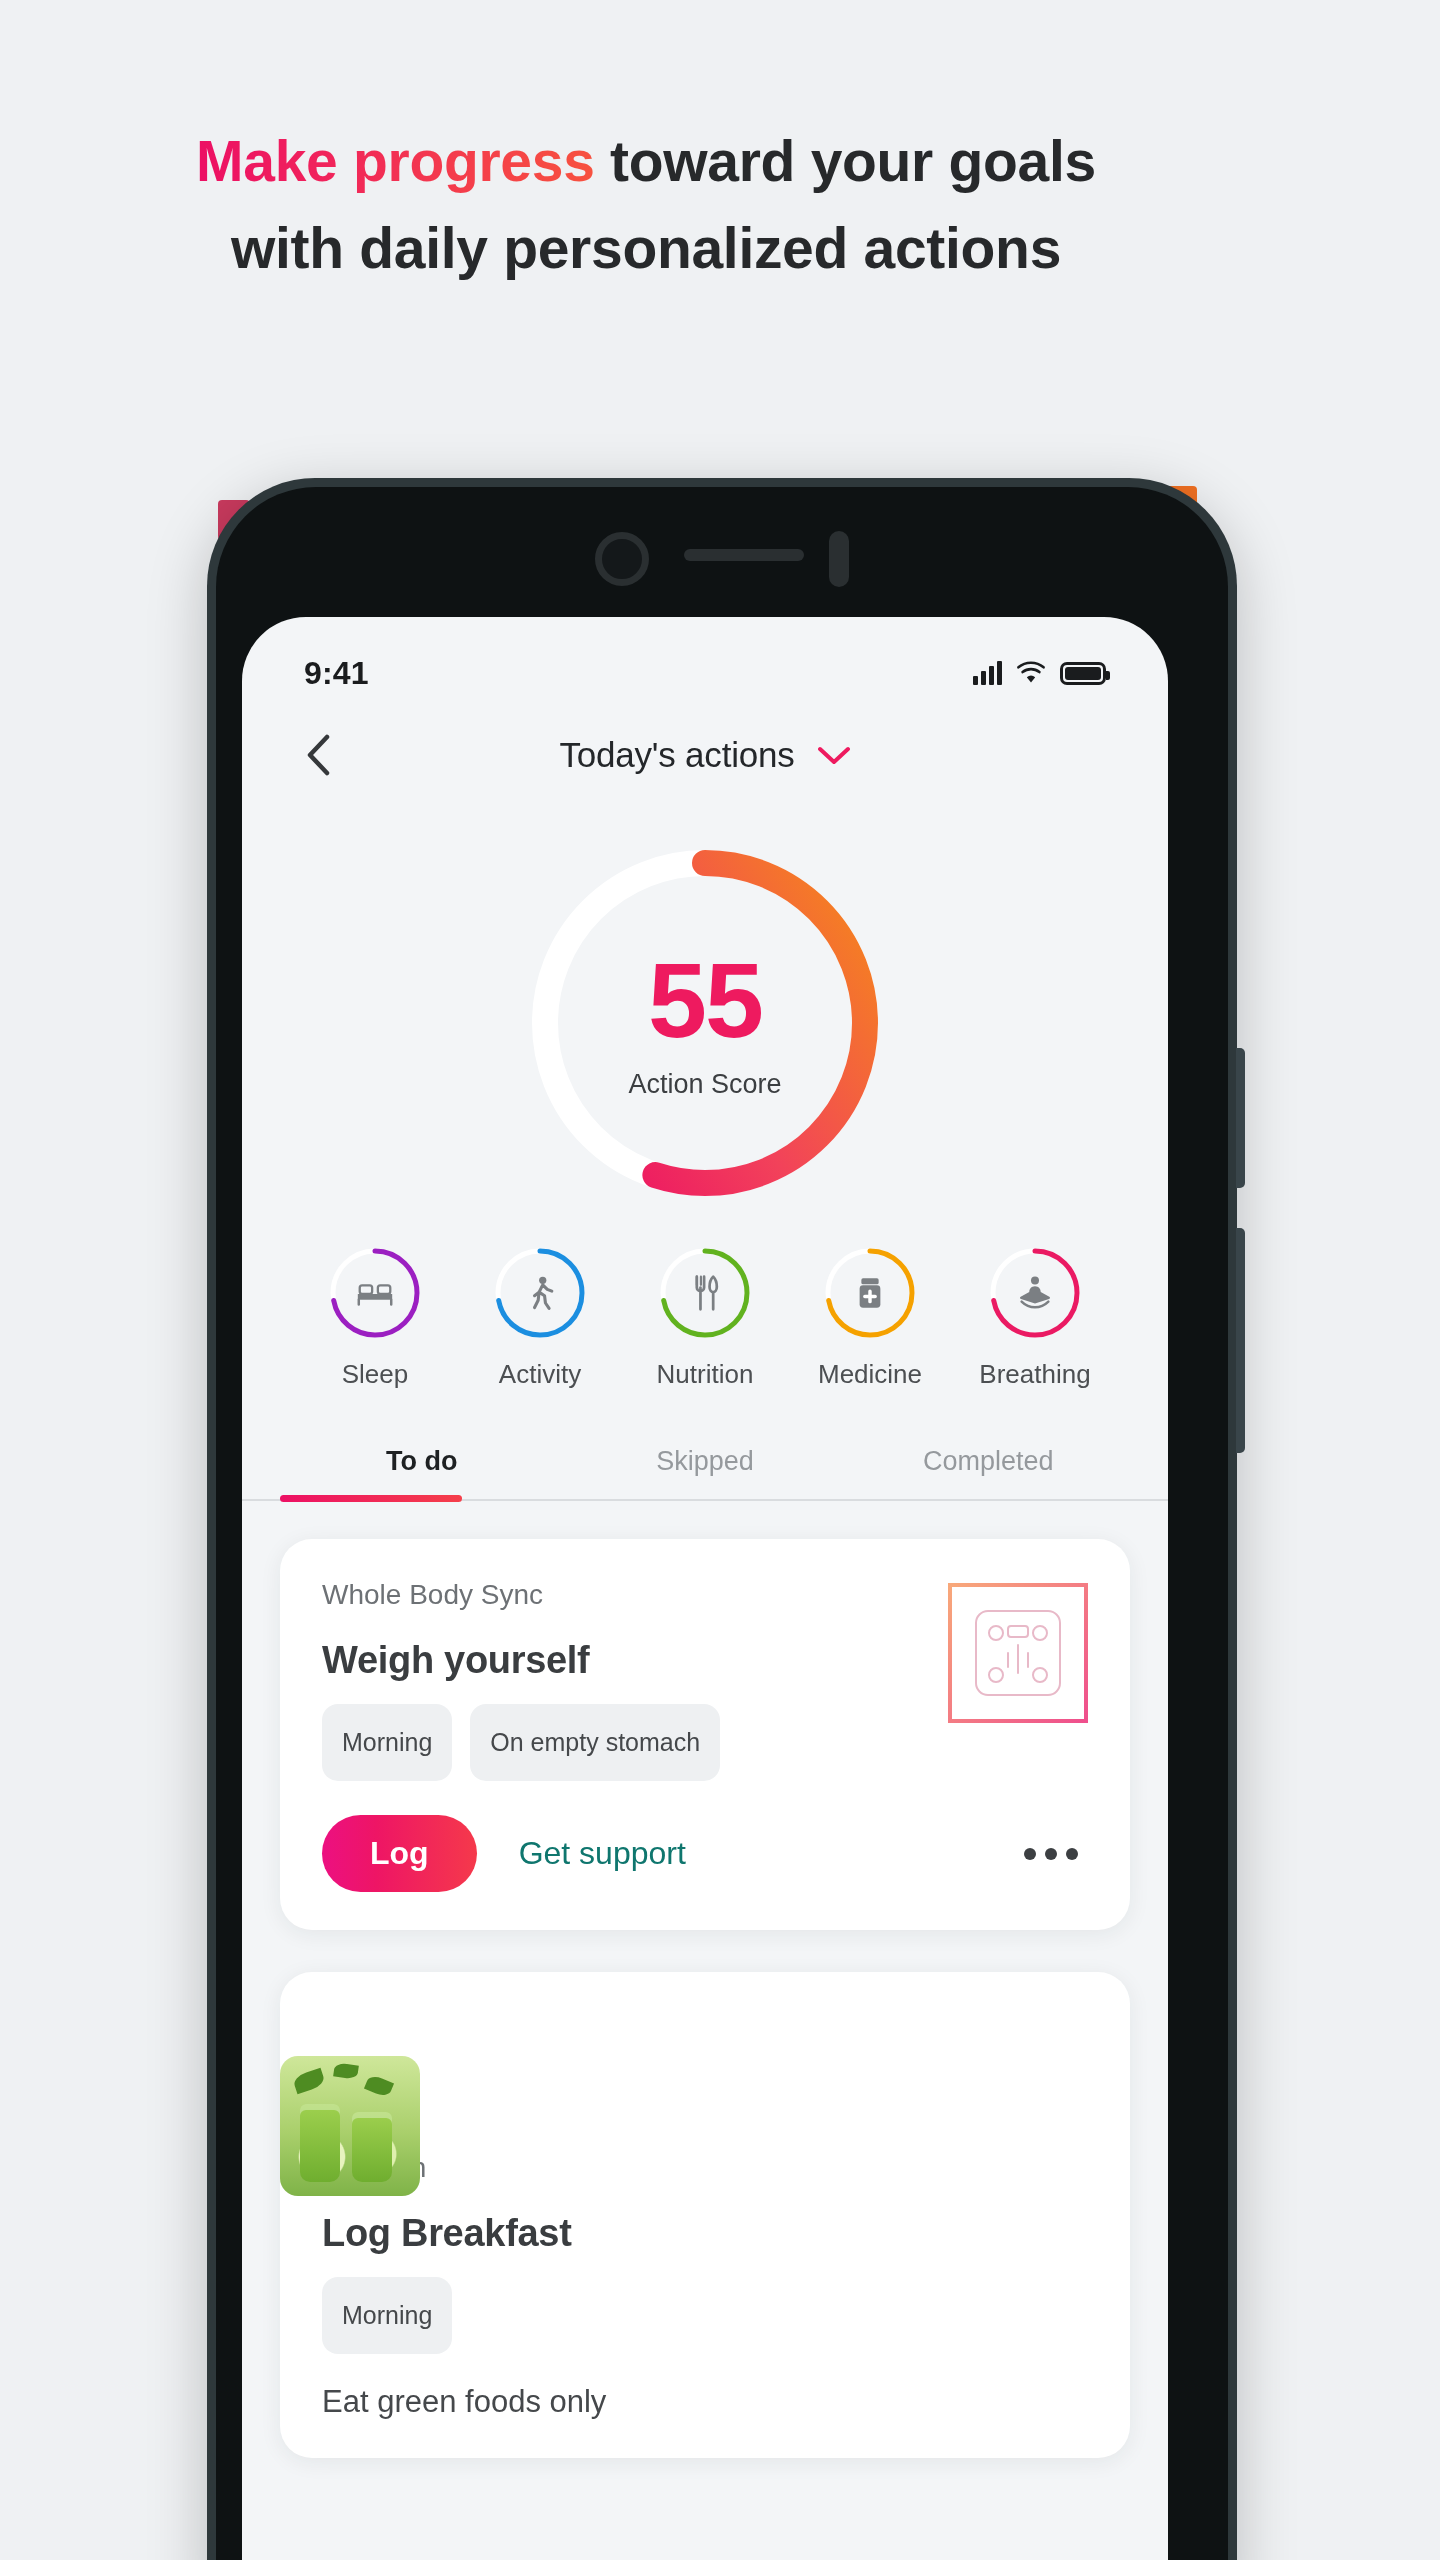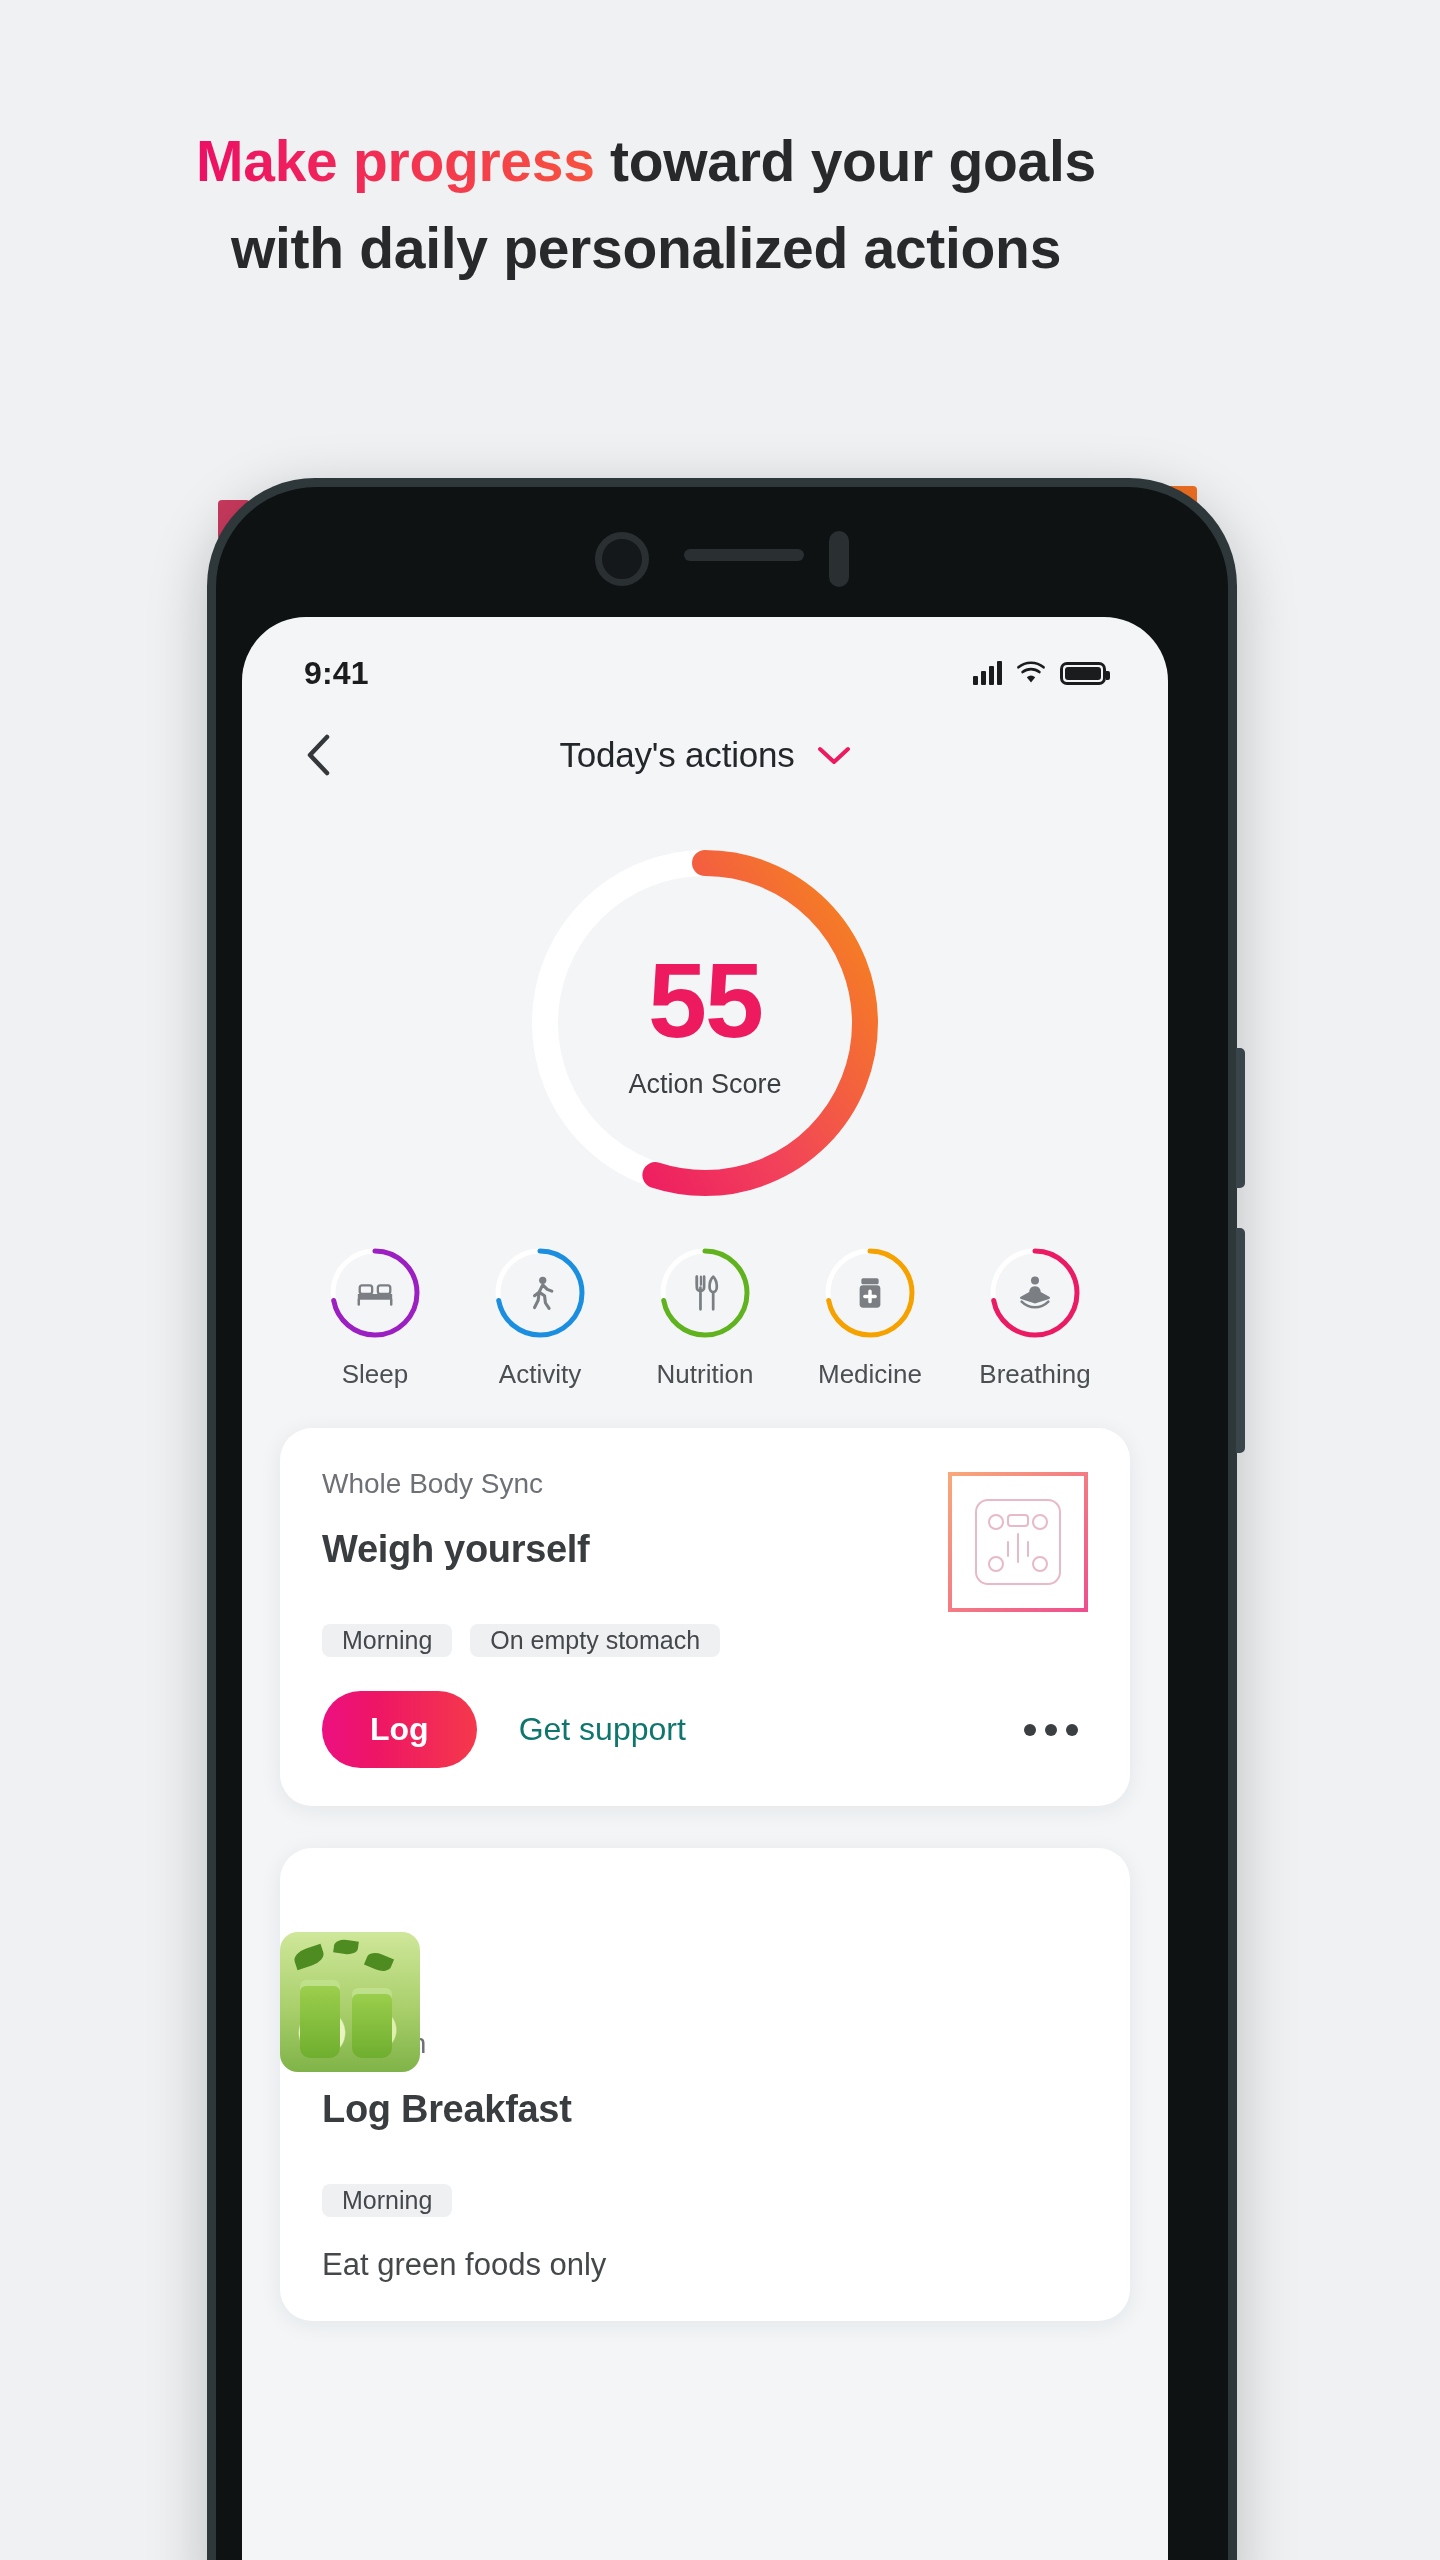--- a/index.html
+++ b/index.html
@@ -329,25 +329,24 @@
     letter-spacing: -0.3px;
   }
   .chips {
     margin-top: 22px;
     display: flex;
     gap: 18px;
     flex-wrap: wrap;
   }
   .chip {
     background: #eef0f2;
-    border-radius: 8px;
-    padding: 2px 20px;
+    border-radius: 16px;
+    padding: 24px 20px;
     font-size: 25px;
     color: #45484b;
-    margin-top: 31px;
   }
   .card-actions {
     margin-top: 34px;
     display: flex;
     align-items: center;
     gap: 10px;
   }
   .log-btn {
     background: linear-gradient(90deg, #ec1081 0%, #ee1565 35%, #f5394b 100%);
     color: #fff;
@@ -562,20 +561,26 @@
                   <svg viewBox="0 0 44 44" width="42" height="42">
                     <circle cx="22" cy="9" r="4.2" fill="#7b7f83"></circle>
                     <path d="M22 15c-4 0-6 3-6 6l-9 5c-1 .6-1 2 .3 2.4L22 33l14.7-4.6c1.3-.4 1.3-1.8.3-2.4l-9-5c0-3-2-6-6-6z" fill="#7b7f83"></path>
                     <path d="M8 31c4 4 9 6 14 6s10-2 14-6" stroke="#7b7f83" stroke-width="2.6" fill="none" stroke-linecap="round"></path>
                   </svg>
                 </span></div>
               <div class="cat-label">Breathing</div>
             </div>
           </div>
 
+        <div class="tabs" id="tabs">
+          <div class="tab active">To do</div>
+            <div class="tab">Skipped</div>
+            <div class="tab">Completed</div>
+            <div class="tab-underline"></div>
+        </div>
 
         <div class="cards" id="cards">
             <div class="card">
               <div class="thumb thumb-scale">
                 <svg width="108" height="108" viewBox="0 0 108 108">
                   <rect x="12" y="12" width="84" height="84" rx="12" fill="none" stroke="#e8b9c8" stroke-width="2"></rect>
                   <circle cx="32" cy="34" r="7" fill="none" stroke="#e8b9c8" stroke-width="2"></circle>
                   <circle cx="76" cy="34" r="7" fill="none" stroke="#e8b9c8" stroke-width="2"></circle>
                   <circle cx="32" cy="76" r="7" fill="none" stroke="#e8b9c8" stroke-width="2"></circle>
                   <circle cx="76" cy="76" r="7" fill="none" stroke="#e8b9c8" stroke-width="2"></circle>

